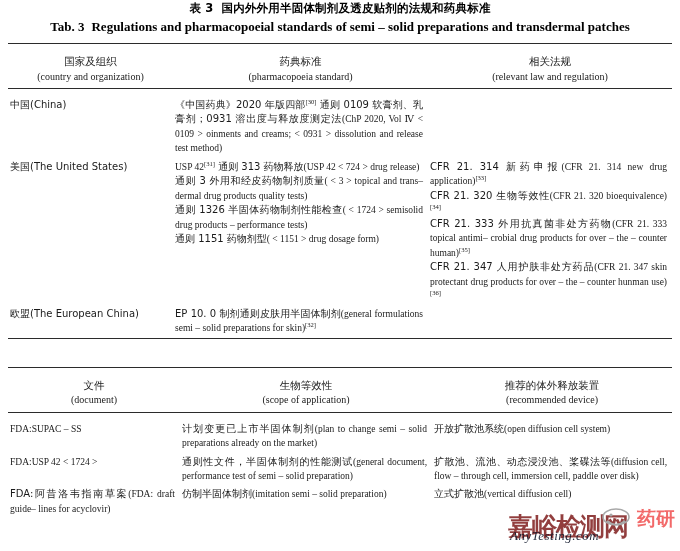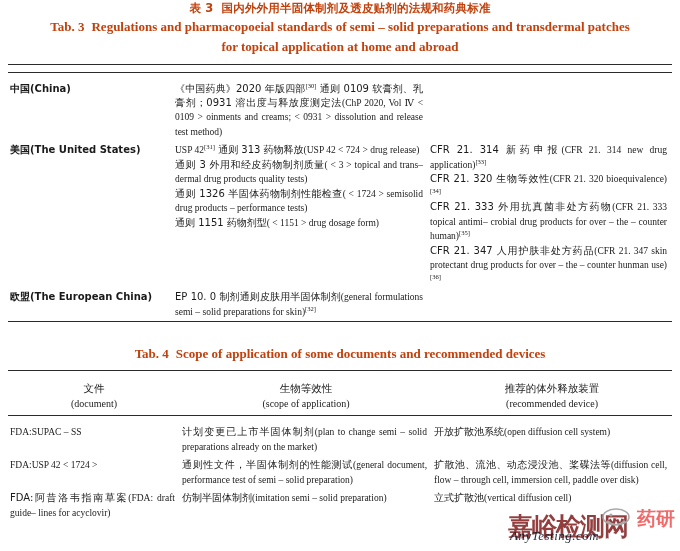--- a/index.html
+++ b/index.html
@@ -19,21 +19,21 @@
     width: 680px;
     height: 551px;
     position: relative;
     box-sizing: border-box;
     padding: 0 8px;
   }
 
   
   .caption-block {
     text-align: center;
-    color: #c2410c;
+    color: #000000;
   }
   .cap-cn {
     font-family: "DejaVu Sans", "Liberation Sans", sans-serif;
     font-weight: bold;
     font-size: 11.5px;
     letter-spacing: .2px;
     line-height: 1.5;
   }
   .cap-cn .cap-num { margin-right: 8px; }
   .cap-en {
@@ -85,21 +85,20 @@
 
   
   .tbody td {
     vertical-align: top;
     padding: 2px 5px 2px 2px;
     font-size: 9.6px;
     line-height: 1.42;
   }
   .cell {
     display: block;
-    font-weight: bold;
   }
   .cjk {
     font-family: "DejaVu Sans", "Liberation Sans", sans-serif;
     font-size: 10px;
   }
   .lat {
     font-family: "Liberation Serif", "DejaVu Serif", serif;
     font-size: 9.5px;
     text-align: center;
   }
@@ -187,36 +186,49 @@
 
 <div class="page">
 
   <div class="caption-block">
     <div class="cap-cn">
       <span class="cap-num">表 3</span><span>国内外外用半固体制剂及透皮贴剂的法规和药典标准</span>
     </div>
     <div class="cap-en">
       <span class="cap-num">Tab. 3</span><span>Regulations and pharmacopoeial standards of semi – solid preparations and transdermal patches</span>
     </div>
-    <div class="cap-en">for topical application at home and abroad</div>
   </div>
 
   <div class="spacer-6"></div>
 
   <table class="tbl t3">
     <colgroup>
         <col class="c1">
         <col class="c2">
         <col class="c3">
       </colgroup>
     <tbody class="thead">
       <tr>
         <td class="hr rule-top" colspan="3"></td>
       </tr>
       <tr>
+        <td>
+          <span class="th-cn">国家及组织</span>
+          <span class="th-en">(country and organization)</span>
+        </td>
+        <td>
+          <span class="th-cn">药典标准</span>
+          <span class="th-en">(pharmacopoeia standard)</span>
+        </td>
+        <td>
+          <span class="th-cn">相关法规</span>
+          <span class="th-en">(relevant law and regulation)</span>
+        </td>
+      </tr>
+      <tr>
         <td class="hr rule-mid" colspan="3"></td>
       </tr>
     </tbody>
 
     <tbody class="tbody">
 
       <tr>
         <td>
           <span class="cell cjk">中国(China)</span>
         </td>
@@ -260,23 +272,20 @@
 
       <tr>
         <td class="hr rule-bot" colspan="3"></td>
       </tr>
     </tbody>
   </table>
 
   <div class="spacer-18"></div>
 
   <div class="caption-block">
-    <div class="cap-en">
-      <span class="cap-num">Tab. 4</span><span>Scope of application of some documents and recommended devices</span>
-    </div>
   </div>
 
   <div class="spacer-6"></div>
 
   <table class="tbl t4">
     <colgroup>
         <col class="c1">
         <col class="c2">
         <col class="c3">
       </colgroup>

